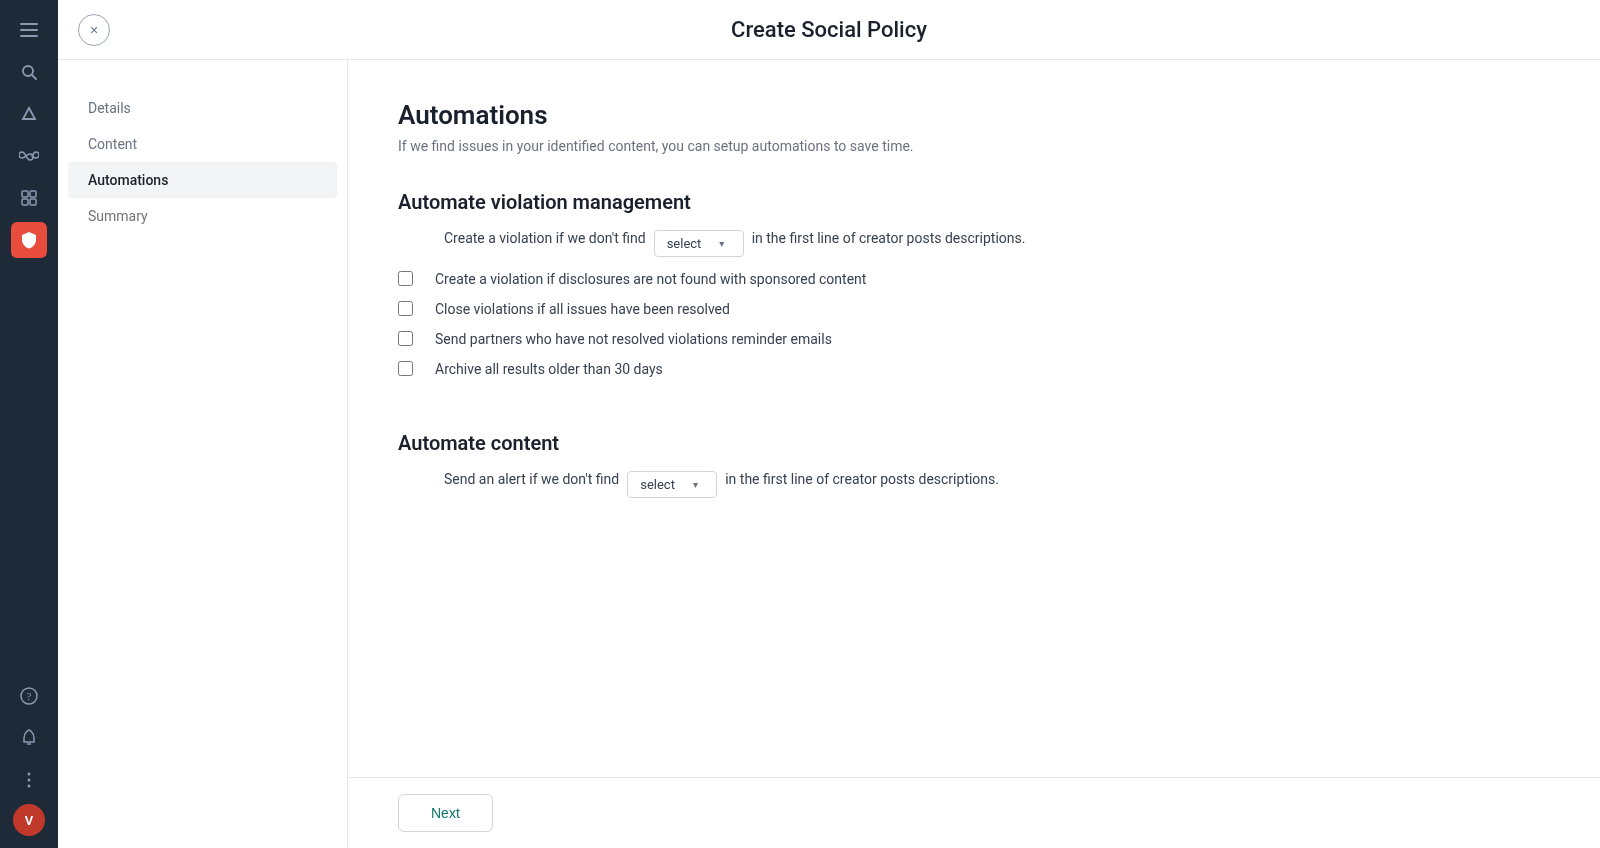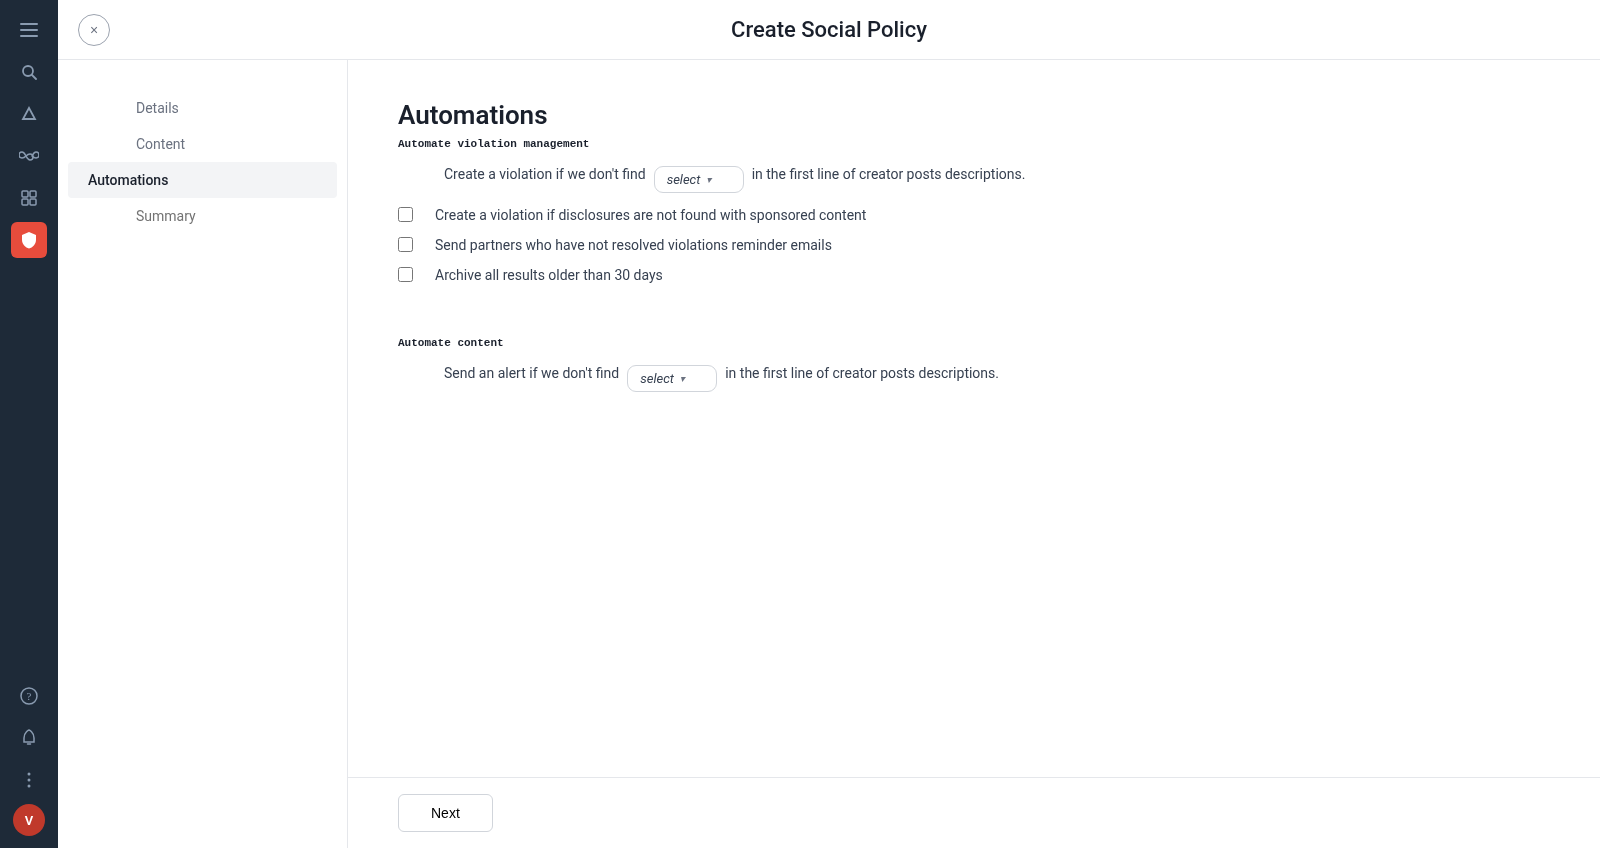--- a/index.html
+++ b/index.html
@@ -117,21 +117,20 @@
       border-right: 1px solid #e5e7eb;
       padding: 30px 0;
       flex-shrink: 0;
     }
 
     .steps-sidebar .step-item {
       padding: 10px 30px;
       font-size: 14px;
       color: #6b7280;
       cursor: pointer;
-      margin-left: 48px;
     }
 
     .steps-sidebar .step-item.active {
       background: #f3f4f6;
       color: #1a202c;
       font-weight: 500;
       border-radius: 4px;
       margin: 0 10px;
       padding: 10px 20px;
     }
@@ -157,55 +156,53 @@
       margin-bottom: 8px;
     }
 
     .page-subtitle {
       font-size: 14px;
       color: #6b7280;
       margin-bottom: 36px;
     }
 
     .section-title {
-      font-size: 11px;
+      font-size: 20px;
       font-weight: 600;
       color: #1a202c;
       margin-bottom: 16px;
-      font-family: Liberation Mono, monospace;
     }
 
     .section {
       margin-bottom: 40px;
     }
 
     .inline-row {
       display: flex;
       align-items: flex-start;
       gap: 8px;
       margin-bottom: 14px;
       font-size: 14px;
       color: #374151;
       flex-wrap: wrap;
       margin-left: 46px;
     }
 
     .select-box {
       border: 1px solid #d1d5db;
-      border-radius: 9px;
+      border-radius: 4px;
       padding: 5px 12px;
       font-size: 13px;
       color: #374151;
       background: #ffffff;
       cursor: pointer;
       display: flex;
       align-items: center;
-      gap: 6px;
+      gap: 18px;
       min-width: 90px;
-      font-style: italic;
     }
 
     .select-box .chevron {
       font-size: 10px;
       color: #6b7280;
     }
 
     .checkbox-row {
       display: flex;
       align-items: flex-start;
@@ -230,21 +227,21 @@
       padding: 16px 50px;
       background: #ffffff;
       flex-shrink: 0;
     }
 
     .next-btn {
       padding: 10px 32px;
       border: 1px solid #d1d5db;
       border-radius: 6px;
       background: #ffffff;
-      color: #000000;
+      color: #0f766e;
       font-size: 14px;
       cursor: pointer;
     }
   </style>
 </head>
 <body>
 
 <div class="icon-sidebar">
   <div class="icon-btn">
     <svg width="18" height="14" viewBox="0 0 18 14" fill="none">
@@ -323,39 +320,44 @@
       <div class="step-item">Details</div>
       <div class="step-item">Content</div>
       <div class="step-item active">Automations</div>
       <div class="step-item inactive">Summary</div>
     </div>
 
     <div style="flex:1; display:flex; flex-direction:column; overflow:hidden;">
       <div class="main-content">
 
         <h1 class="page-title">Automations</h1>
+        <p class="page-subtitle">If we find issues in your identified content, you can setup automations to save time.</p>
 
         <div class="section">
           <h2 class="section-title">Automate violation management</h2>
 
           <div class="inline-row">
             <span>Create a violation if we don't find</span>
             <div class="select-box">
               <span>select</span>
               <span class="chevron">▾</span>
             </div>
             <span>in the first line of creator posts descriptions.</span>
           </div>
 
           <div class="checkbox-row">
             <input type="checkbox" style="">
             <label>Create a violation if disclosures are not found with sponsored content</label>
           </div>
           <div class="checkbox-row">
             <input type="checkbox" style="">
+            <label>Close violations if all issues have been resolved</label>
+          </div>
+          <div class="checkbox-row">
+            <input type="checkbox" style="">
             <label>Send partners who have not resolved violations reminder emails</label>
           </div>
           <div class="checkbox-row">
             <input type="checkbox" style="">
             <label>Archive all results older than 30 days</label>
           </div>
         </div>
 
         <div class="section">
           <h2 class="section-title">Automate content</h2>

